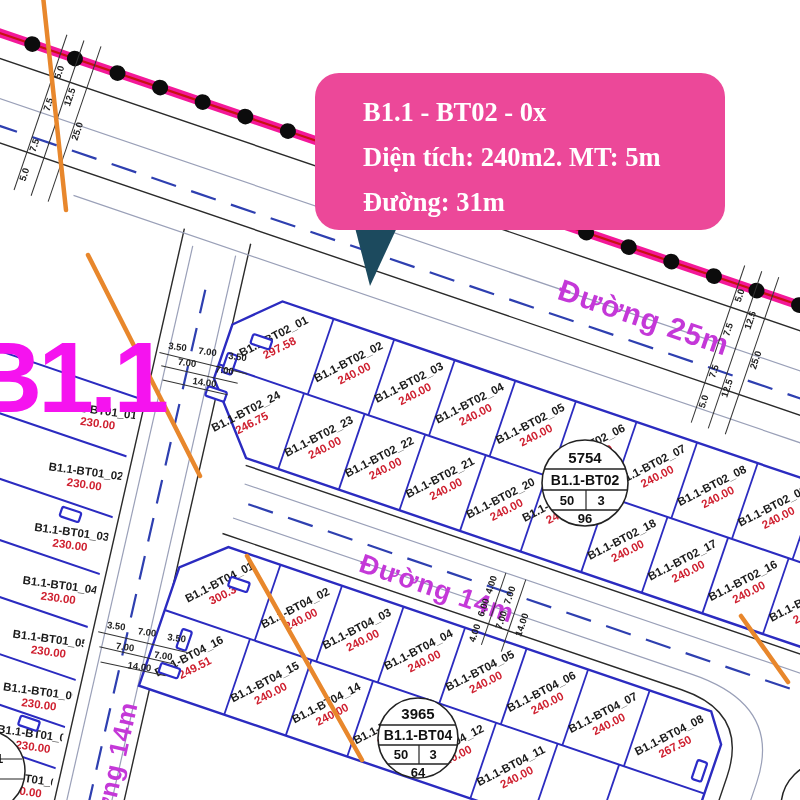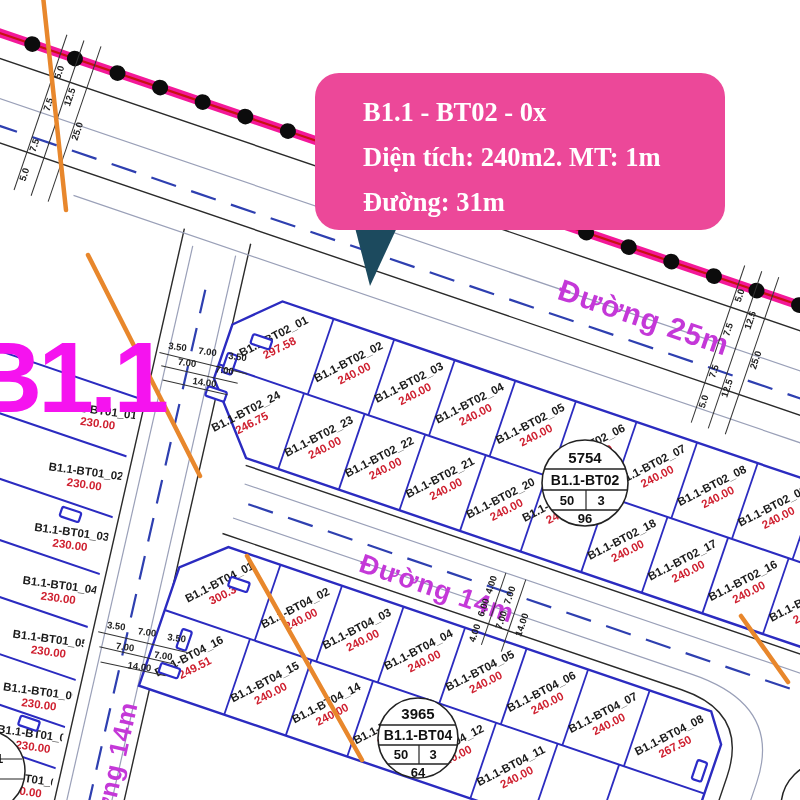--- a/index.html
+++ b/index.html
@@ -301,17 +301,17 @@
     <text class="seal-small" x="12" y="-8">01</text>
     <text class="seal-small" x="12" y="25">4</text>
   </g>
 
   <circle cx="827" cy="807" r="46" fill="#fff" stroke="#222" stroke-width="1.5"></circle>
 </svg>
 
   <div class="callout-tail"></div>
   <div class="callout">
     <div>B1.1 - BT02 - 0x</div>
-    <div>Diện tích: 240m2. MT: 1m</div>
+    <div>Diện tích: 240m2. MT: 5m</div>
     <div>Đường: 31m</div>
   </div>
 
 </div>
 
 </body></html>

